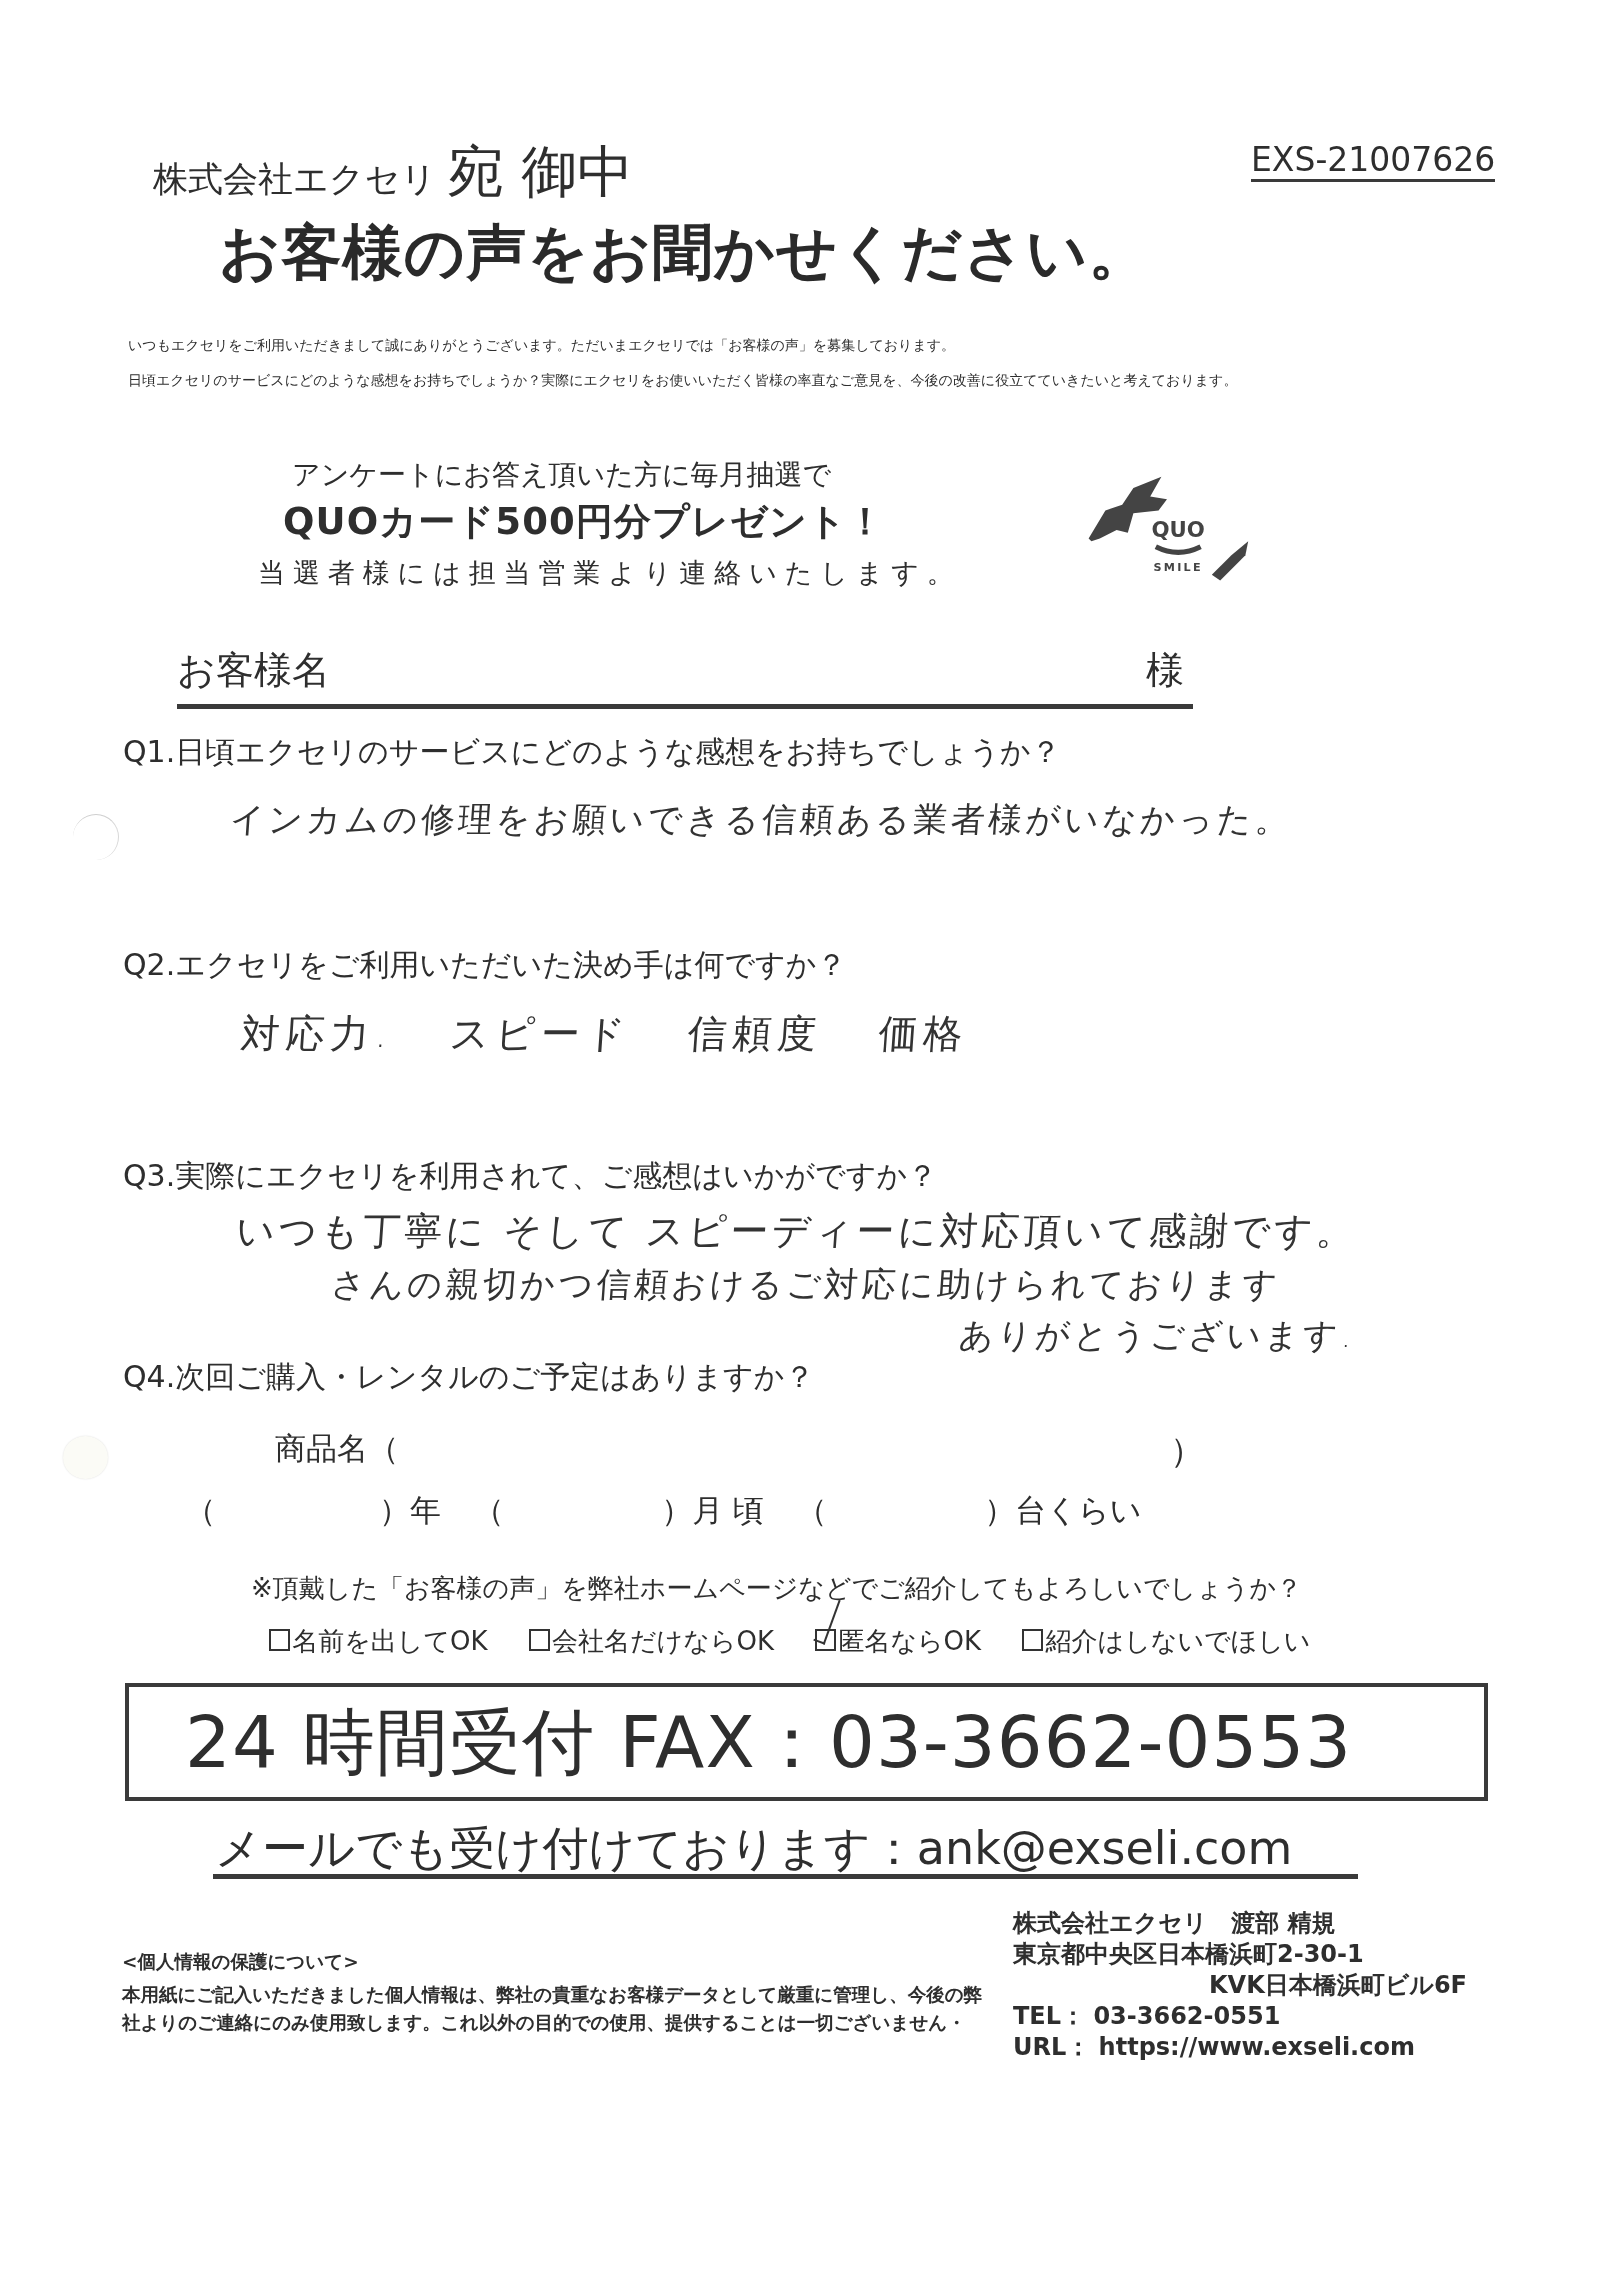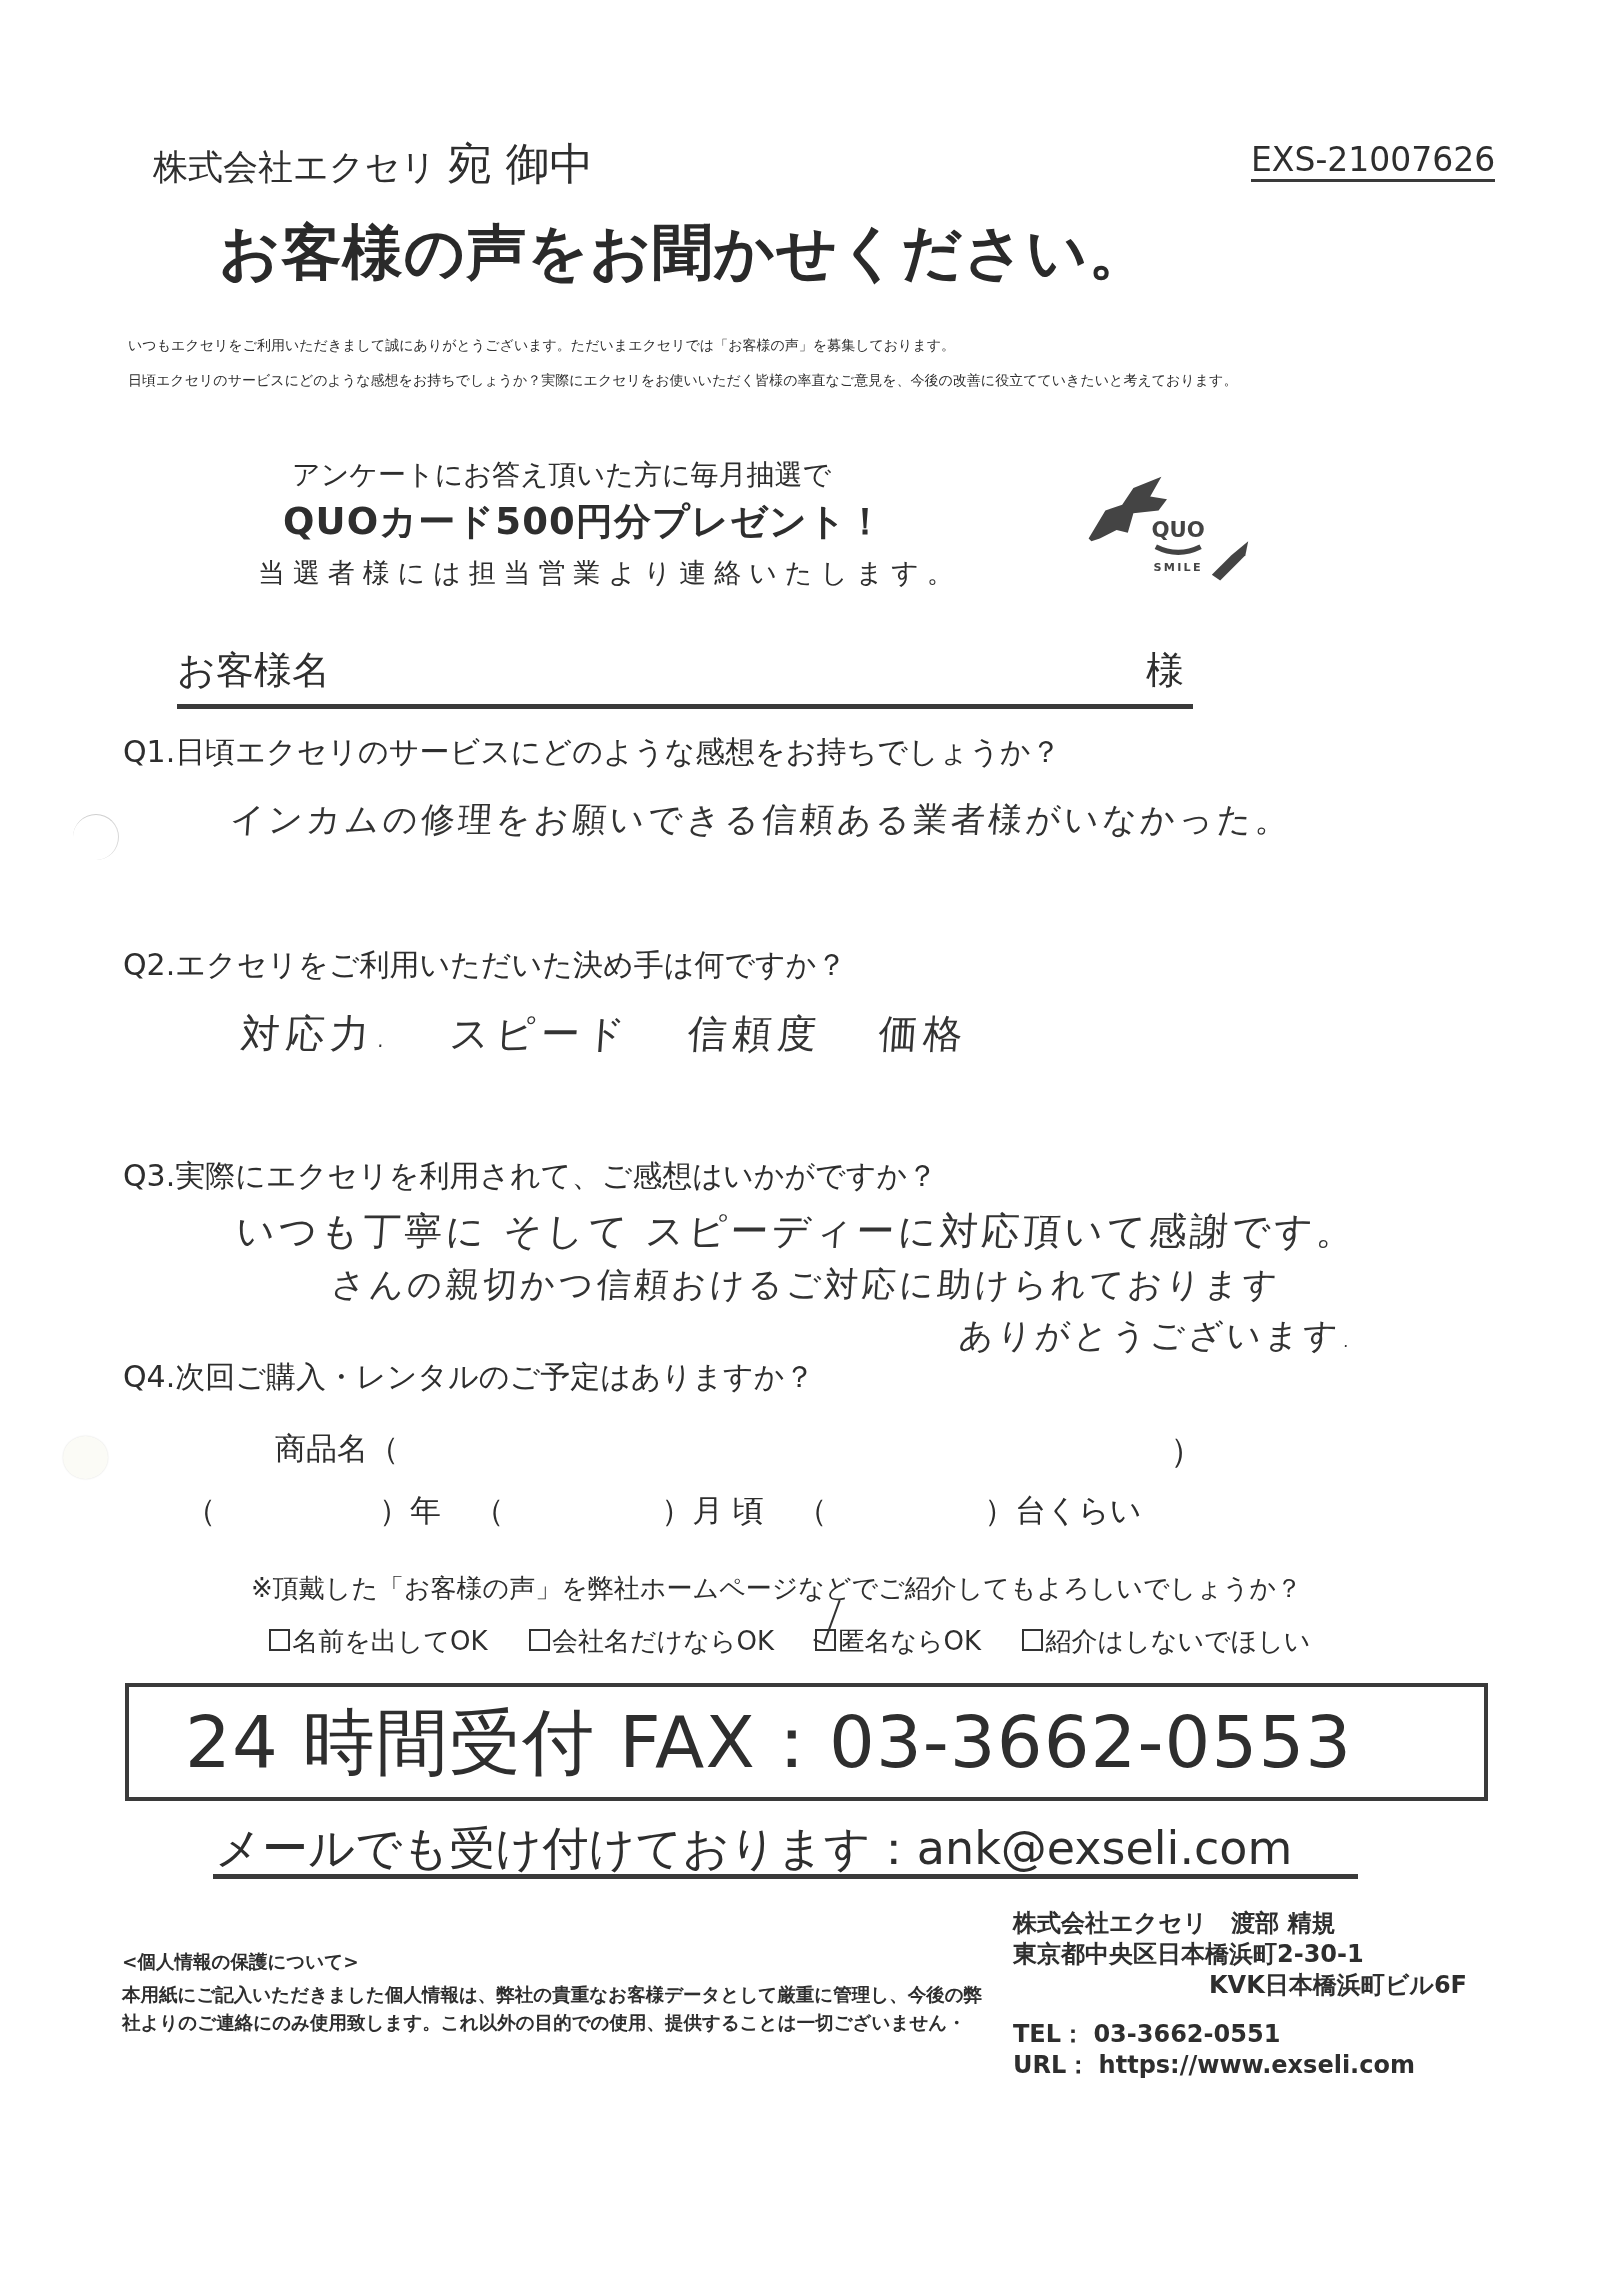--- a/index.html
+++ b/index.html
@@ -5,21 +5,21 @@
   html, body { margin: 0; padding: 0; background: #ffffff; }
   body { width: 1623px; height: 2295px; position: relative; overflow: hidden;
          font-family: "DejaVu Sans", "Liberation Sans", sans-serif; color: #2b2b2b; }
   .abs { position: absolute; white-space: nowrap; }
   .printed { color: #2e2e2e; }
   .hand { font-family: "DejaVu Sans", sans-serif; color: #333; font-weight: 300;
           transform: skewX(-4deg); letter-spacing: 3.4px; }
 
   
   #addressee { left: 153px; top: 135px; font-size: 35px; }
-  #addressee .hw { font-size: 44px; margin-left: 11.2px; font-family: "DejaVu Serif", serif; font-weight: 300; }
+  #addressee .hw { font-size: 56px; margin-left: 11.2px; font-family: "DejaVu Serif", serif; font-weight: 300; }
   #doc-id { left: 1211px; top: 140px; font-size: 33px; border-bottom: 3.4px solid #3a3a3a; padding-bottom: 0; margin-left: 40px; }
   #title { left: 219px; top: 213px; font-size: 60px; font-weight: bold; letter-spacing: 1.1px; color: #2a2a2a; }
   #intro { left: 128px; top: 328px; width: 1380px; font-size: 14px; line-height: 35px; font-weight: normal; }
   #intro div { white-space: nowrap; }
 
   
   #campaign-line1 { left: 292px; top: 456px; font-size: 28px; }
   #campaign-line2 { left: 283px; top: 497px; font-size: 37px; font-weight: bold; letter-spacing: 1.1px; }
   #campaign-line3 { left: 258px; top: 555px; font-size: 27px; letter-spacing: 7.9px; }
   #quo-logo { left: 1083px; top: 471px; width: 168px; height: 118px; }
@@ -62,21 +62,21 @@
   #email-line { left: 215px; top: 1818px; font-size: 46px; }
   #email-underline { left: 213px; top: 1874px; width: 1145px; height: 4.5px; background: #3a3a3a; }
 
   
   #privacy-title { left: 122px; top: 1949px; font-size: 18.5px; font-weight: bold; }
   #privacy-body { left: 122px; top: 1981px; font-size: 18.5px; line-height: 28px; font-weight: bold; }
 
   
   #company { left: 1013px; top: 1908px; font-size: 24px; line-height: 31px; font-weight: bold; }
   #company .indent { padding-left: 196px; }
-  #company .gap { margin-top: 18px; }
+  #company .gap { margin-top: 0; }
 
   
   .punch { position: absolute; border-radius: 50%; }
   #punch1 { left: 73px; top: 814px; width: 45px; height: 45px; border-top: 1.7px solid #cfcfcf; border-right: 1.7px solid #d8d8d8; }
   #punch2 { left: 63px; top: 1436px; width: 45px; height: 43px; background: #fbfbf6; box-shadow: 0 0 1.7px #ddd; }
 </style>
 </head>
 <body>
 
 <div class="punch" id="punch1"></div>

